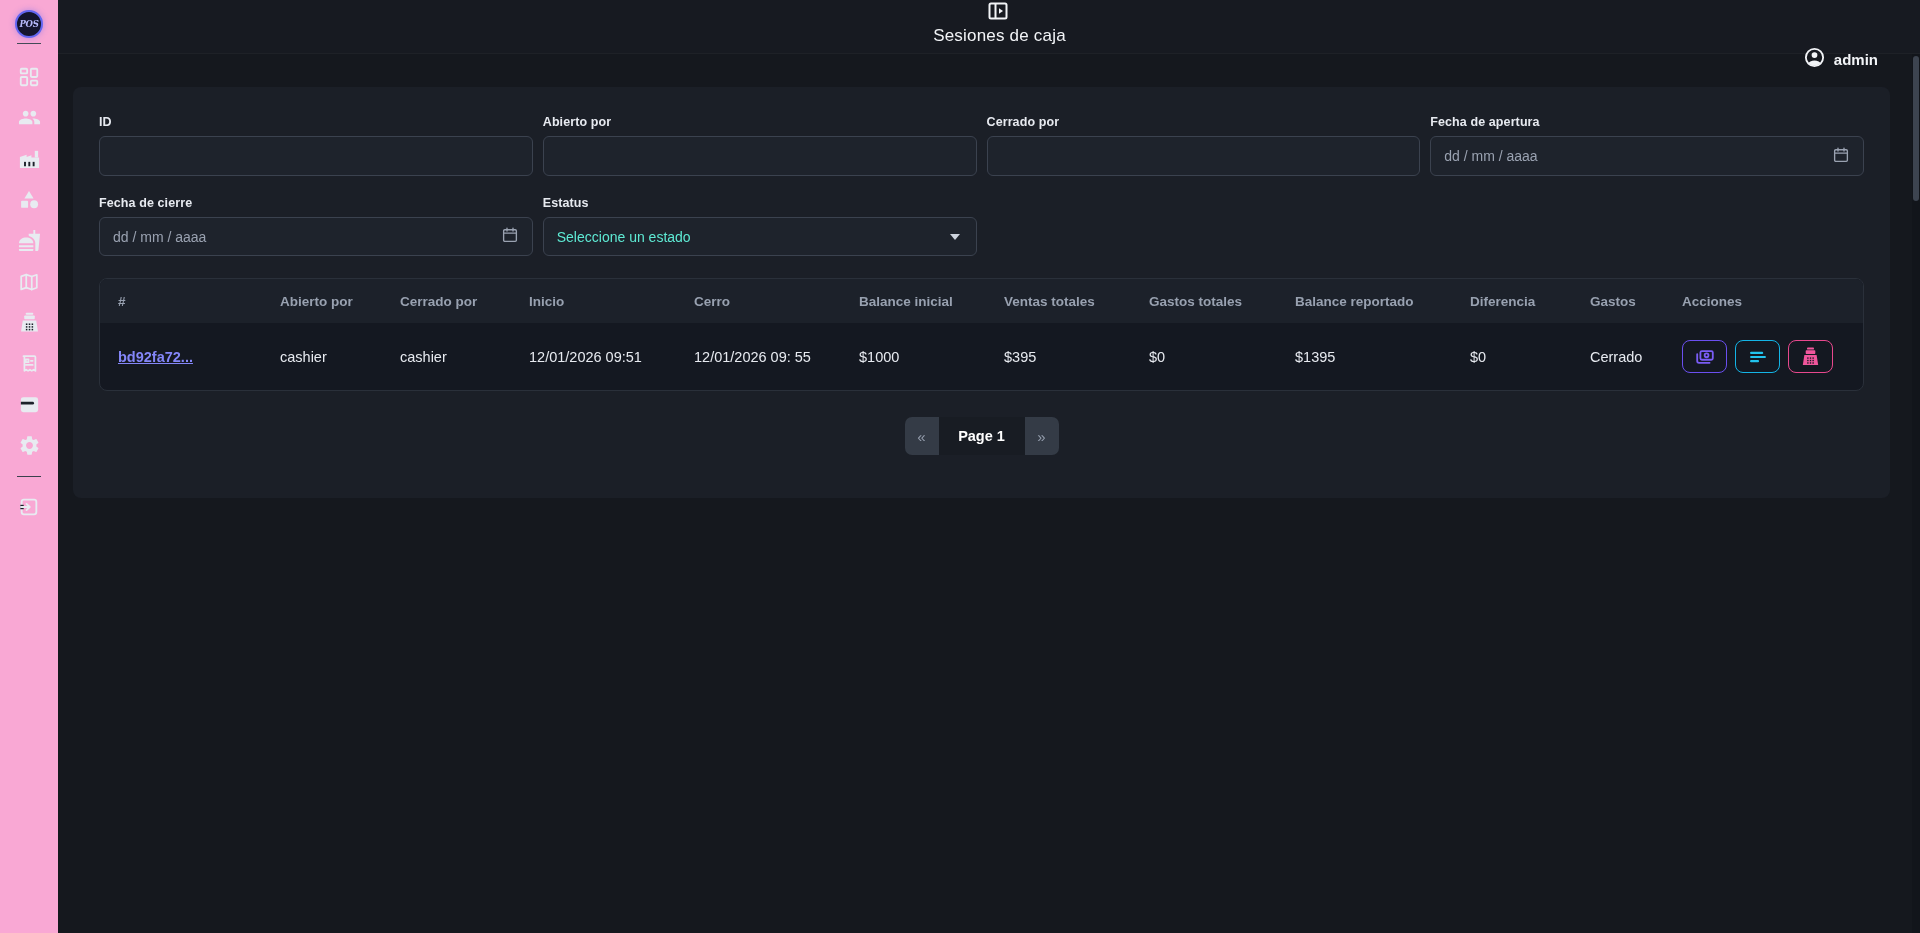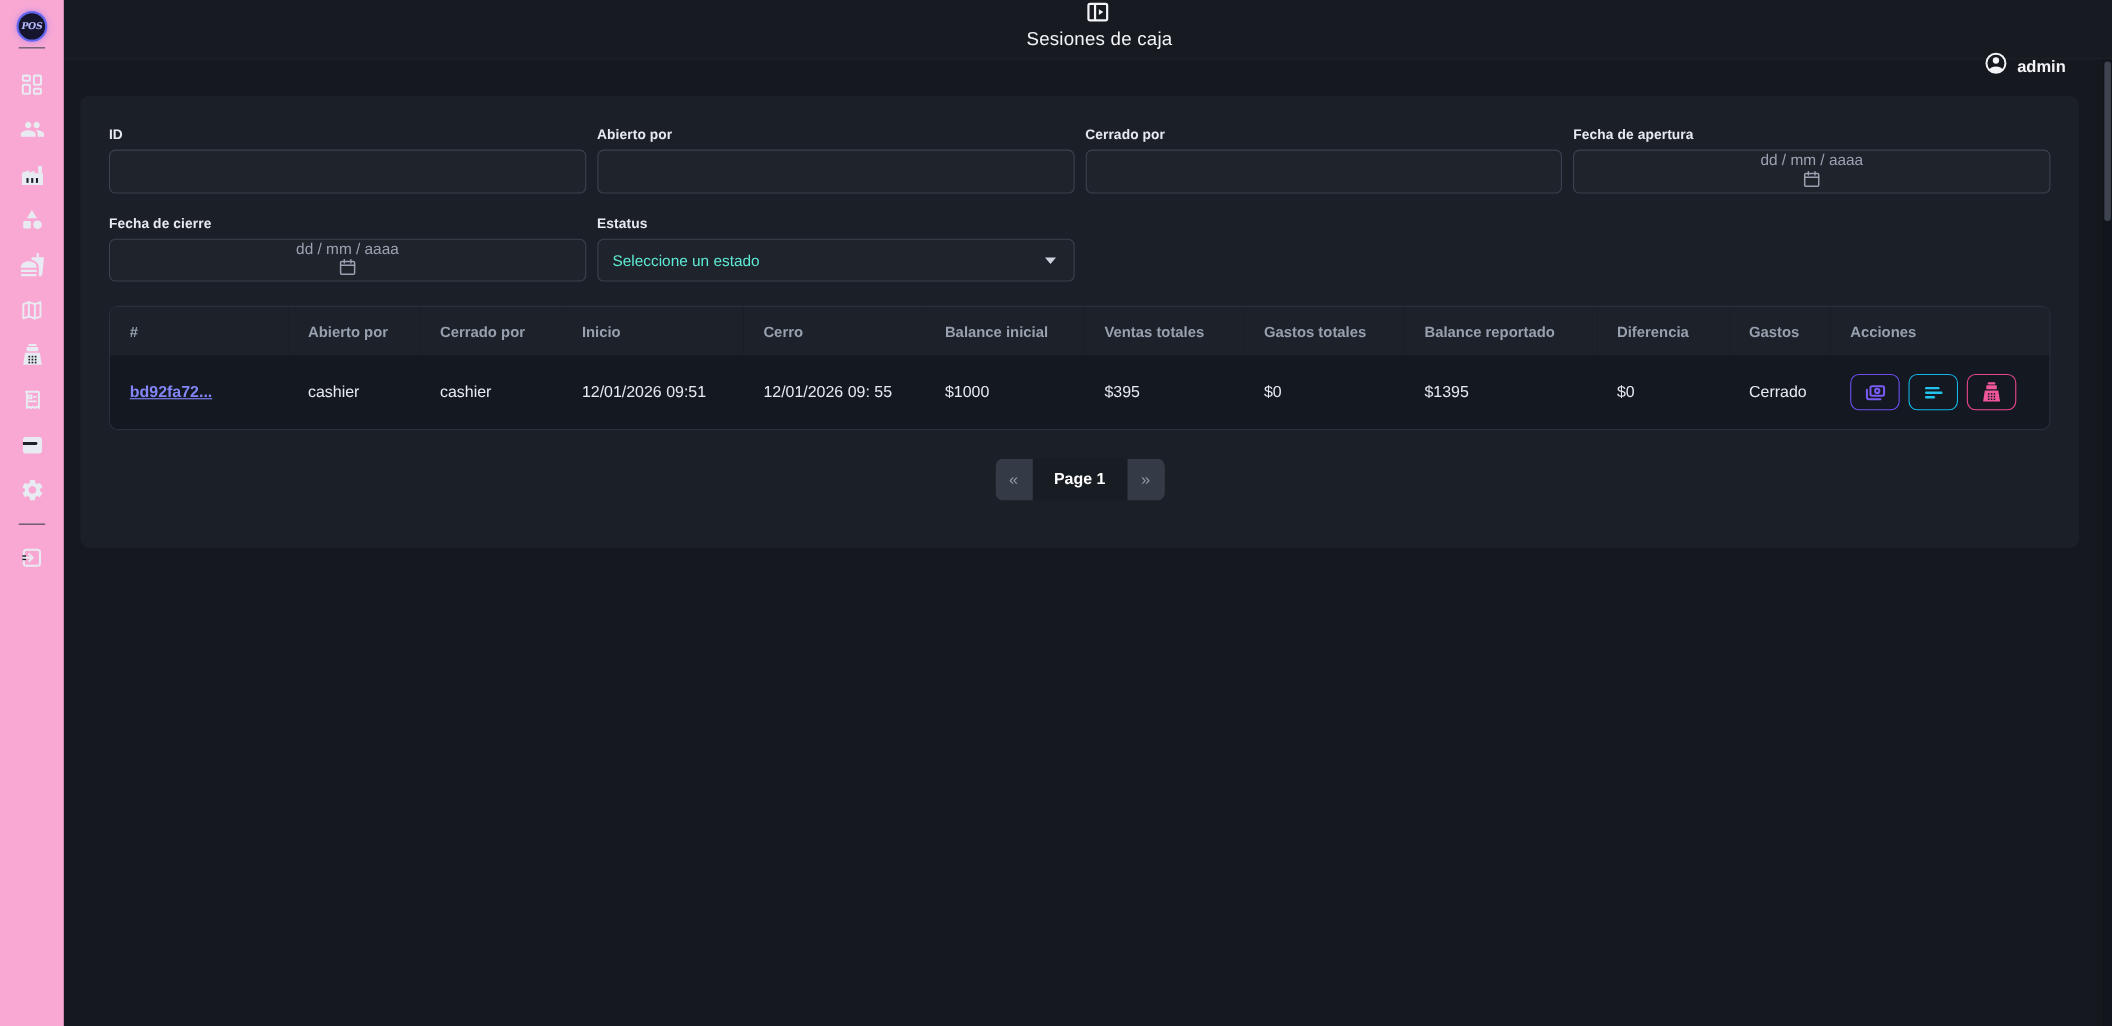--- a/index.html
+++ b/index.html
@@ -36,21 +36,21 @@
   
   .card { position:absolute; left:73px; top:87px; width:1817px; height:411px;
     background:#1b1f27; border-radius:8px; padding:28px 26px 0 26px; }
 
   .fgrid { display:grid; grid-template-columns:repeat(4,1fr); column-gap:10px; }
   .field-label { display:block; font-size:12.5px; font-weight:bold; color:#e7eaf0; margin-bottom:7px; letter-spacing:.1px; }
   .finput { width:100%; height:40px; background:#1e232c; border:1px solid #3b424f; border-radius:6px;
     color:#e7eaf0; font-size:14px; padding:0 13px; outline:none; font-family:"Liberation Sans", sans-serif; }
   .row2 { margin-top:20px; }
   .row2 .finput, .row2 .select, .row2 .btn-primary { height:39px; }
-  .date-box { display:flex; align-items:center; justify-content:space-between; cursor:text;flex-direction:column; }
+  .date-box { display:flex; align-items:center; justify-content:space-between; cursor:text; }
   .date-box .ph { color:#9aa2b1; font-size:14px; }
   .select { display:flex; align-items:center; justify-content:space-between; cursor:pointer; }
   .select .sel-text { color:#5eead4; font-size:14px; }
   .caret { width:0; height:0; border-left:5px solid transparent; border-right:5px solid transparent;
     border-top:6px solid #cdd3dd; margin-right:3px; }
 
   .toggle-cell { display:flex; flex-direction:column; }
   .toggle-row { height:39px; display:flex; align-items:center; justify-content:center; }
   .toggle { width:42px; height:23px; border-radius:12px; border:1.5px solid #566070;
     position:relative; cursor:pointer; background:transparent; }

